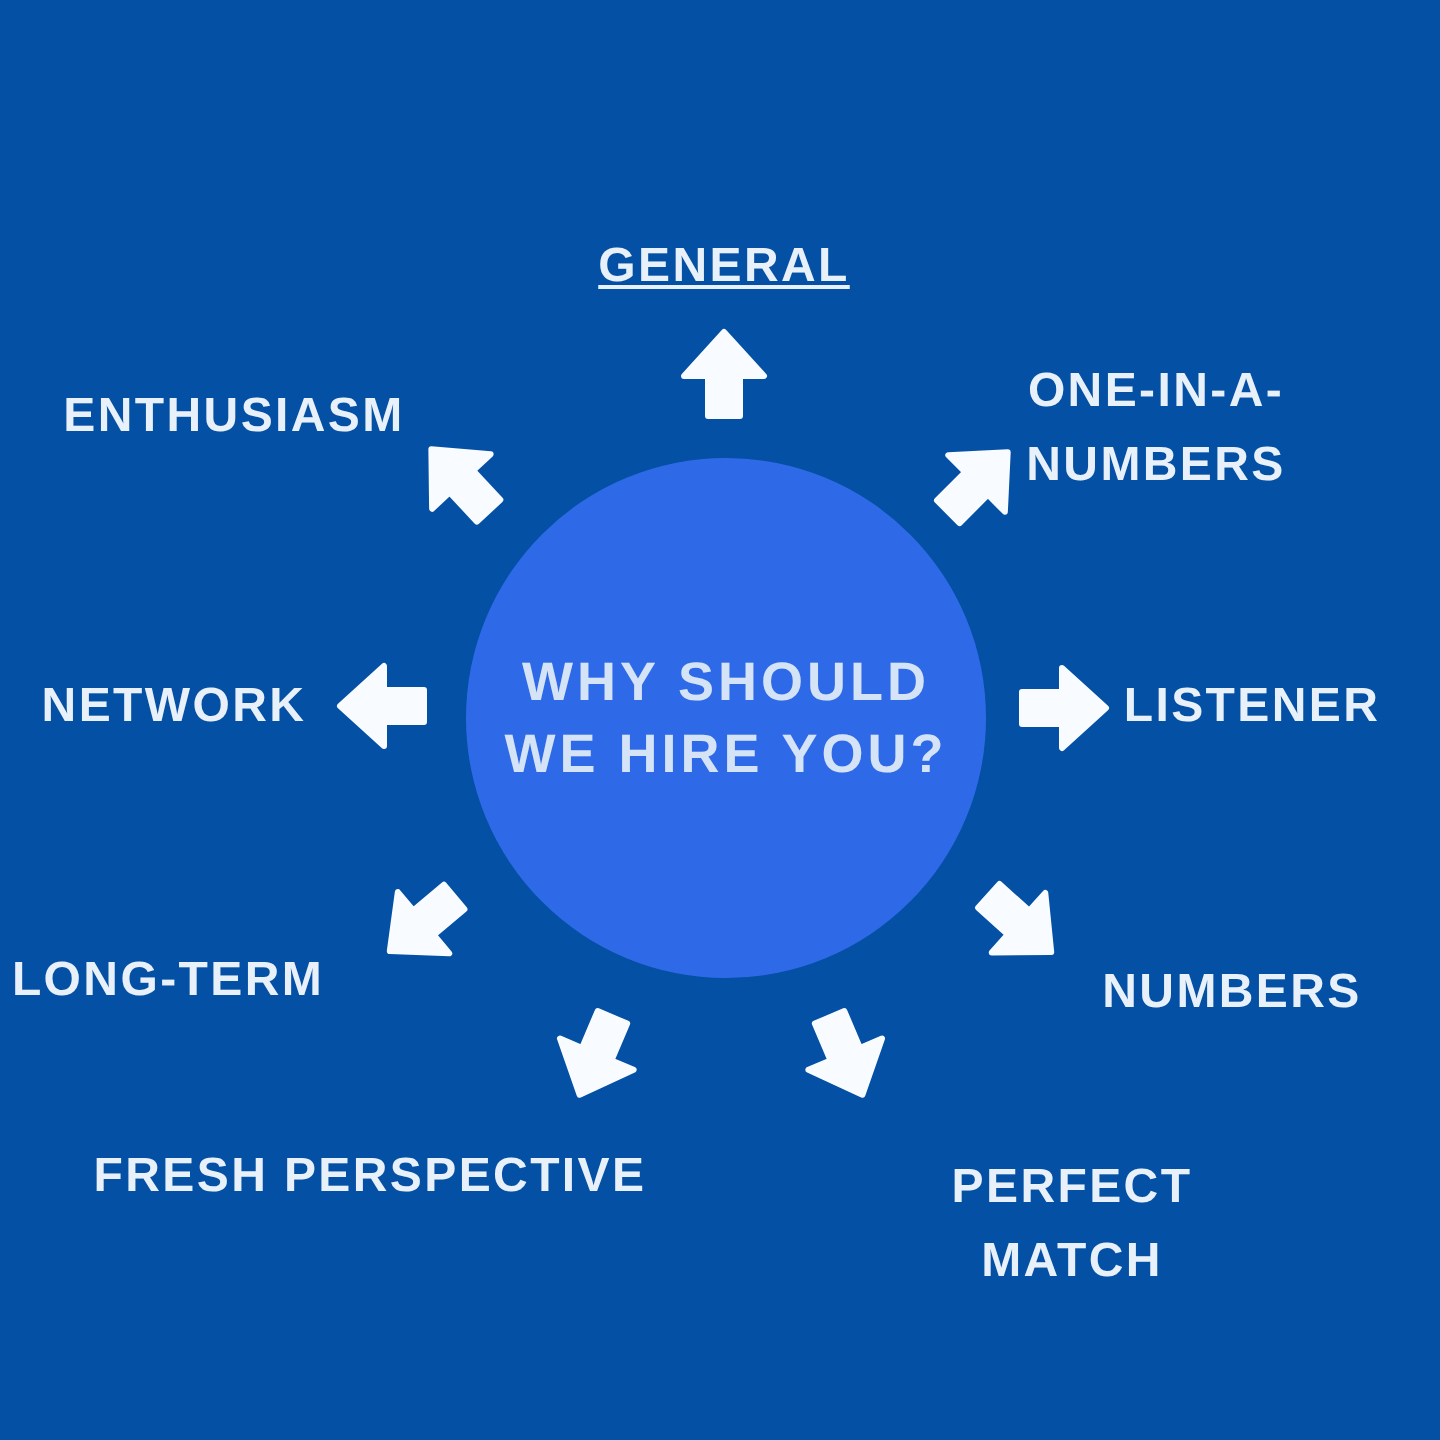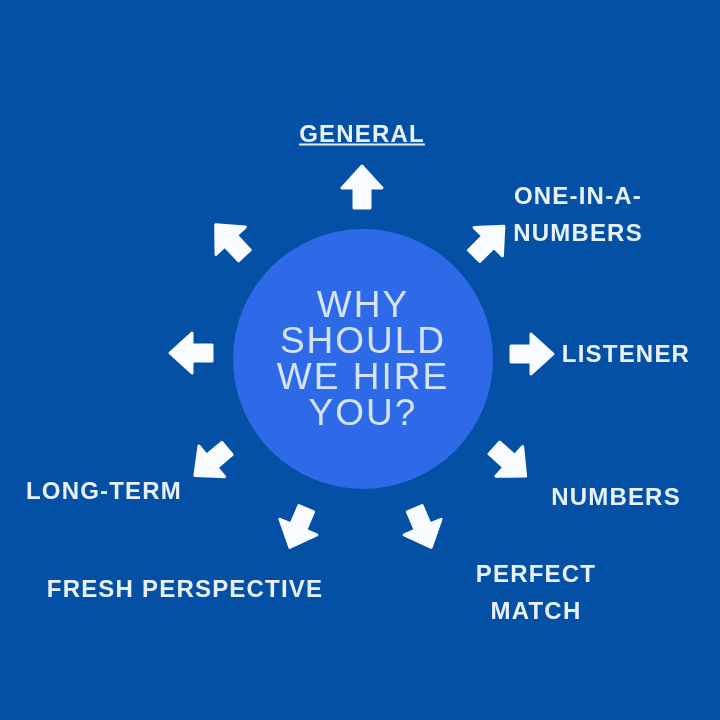--- a/index.html
+++ b/index.html
@@ -23,22 +23,22 @@
     width: 260px;
     height: 260px;
     border-radius: 50%;
     background: var(--circle, #2E6AE8);
     display: flex;
     align-items: center;
     justify-content: center;
   }
   .center-question {
     color: var(--center-text, #D5E3F7);
-    font-size: 37px;
-    font-weight: 400;
+    font-size: 27px;
+    font-weight: 700;
     letter-spacing: 2px;
     line-height: 36px;
     text-align: center;
     white-space: pre-line;
   }
   .spoke-label {
     position: absolute;
     transform: translate(-50%, -50%);
     color: var(--label-text, #E8F0FA);
     font-size: 24px;
@@ -62,23 +62,23 @@
     fill: var(--arrow, #F8FBFF);
     stroke: var(--arrow, #F8FBFF);
     stroke-width: 3;
     stroke-linejoin: round;
   }
   
   .pos-label-general          { left: 362px; top: 133px; text-decoration: underline; }
   .pos-label-one-in-a-million { left: 578px; top: 214px; }
   .pos-label-listener         { left: 626px; top: 353px; }
   .pos-label-numbers          { left: 616px; top: 496px; }
-  .pos-label-perfect-match    { left: 536px; top: 592px; }
+  .pos-label-perfect-match    { left: 536px; top: 612px; }
   .pos-label-fresh-perspective{ left: 185px; top: 588px; }
-  .pos-label-long-term        { left: 104px;  top: 490px; }
+  .pos-label-long-term        { left: 84px;  top: 490px; }
   .pos-label-network          { left: 87px;  top: 353px; }
   .pos-label-enthusiasm       { left: 117px; top: 208px; }
   
   .pos-arrow-general          { left: 362px; top: 187px; transform: translate(-50%,-50%) rotate(0deg); }
   .pos-arrow-one-in-a-million { left: 489px; top: 241px; transform: translate(-50%,-50%) rotate(45deg); }
   .pos-arrow-listener         { left: 532px; top: 354px; transform: translate(-50%,-50%) rotate(90deg); }
   .pos-arrow-numbers          { left: 510px; top: 462px; transform: translate(-50%,-50%) rotate(132deg); }
   .pos-arrow-perfect-match    { left: 423px; top: 528px; transform: translate(-50%,-50%) rotate(157deg); }
   .pos-arrow-fresh-perspective{ left: 298px; top: 528px; transform: translate(-50%,-50%) rotate(203deg); }
   .pos-arrow-long-term        { left: 211px; top: 462px; transform: translate(-50%,-50%) rotate(230deg); }
@@ -96,20 +96,22 @@
   </div>
 
   <div class="spoke-label pos-label-general">GENERAL</div>
   <div class="spoke-label pos-label-one-in-a-million">ONE-IN-A-
 NUMBERS</div>
   <div class="spoke-label pos-label-listener">LISTENER</div>
   <div class="spoke-label pos-label-numbers">NUMBERS</div>
   <div class="spoke-label pos-label-perfect-match">PERFECT MATCH</div>
   <div class="spoke-label pos-label-fresh-perspective">FRESH PERSPECTIVE</div>
   <div class="spoke-label pos-label-long-term">LONG-TERM</div>
+  <div class="spoke-label pos-label-network">NETWORK</div>
+  <div class="spoke-label pos-label-enthusiasm">ENTHUSIASM</div>
 
   <div class="arrow pos-arrow-general">
     <svg viewBox="0 0 48 48">
         <path d="M24 3 L44 25 L32 25 L32 45 L16 45 L16 25 L4 25 Z"></path>
       </svg>
   </div>
   <div class="arrow pos-arrow-one-in-a-million">
     <svg viewBox="0 0 48 48">
         <path d="M24 3 L44 25 L32 25 L32 45 L16 45 L16 25 L4 25 Z"></path>
       </svg>

